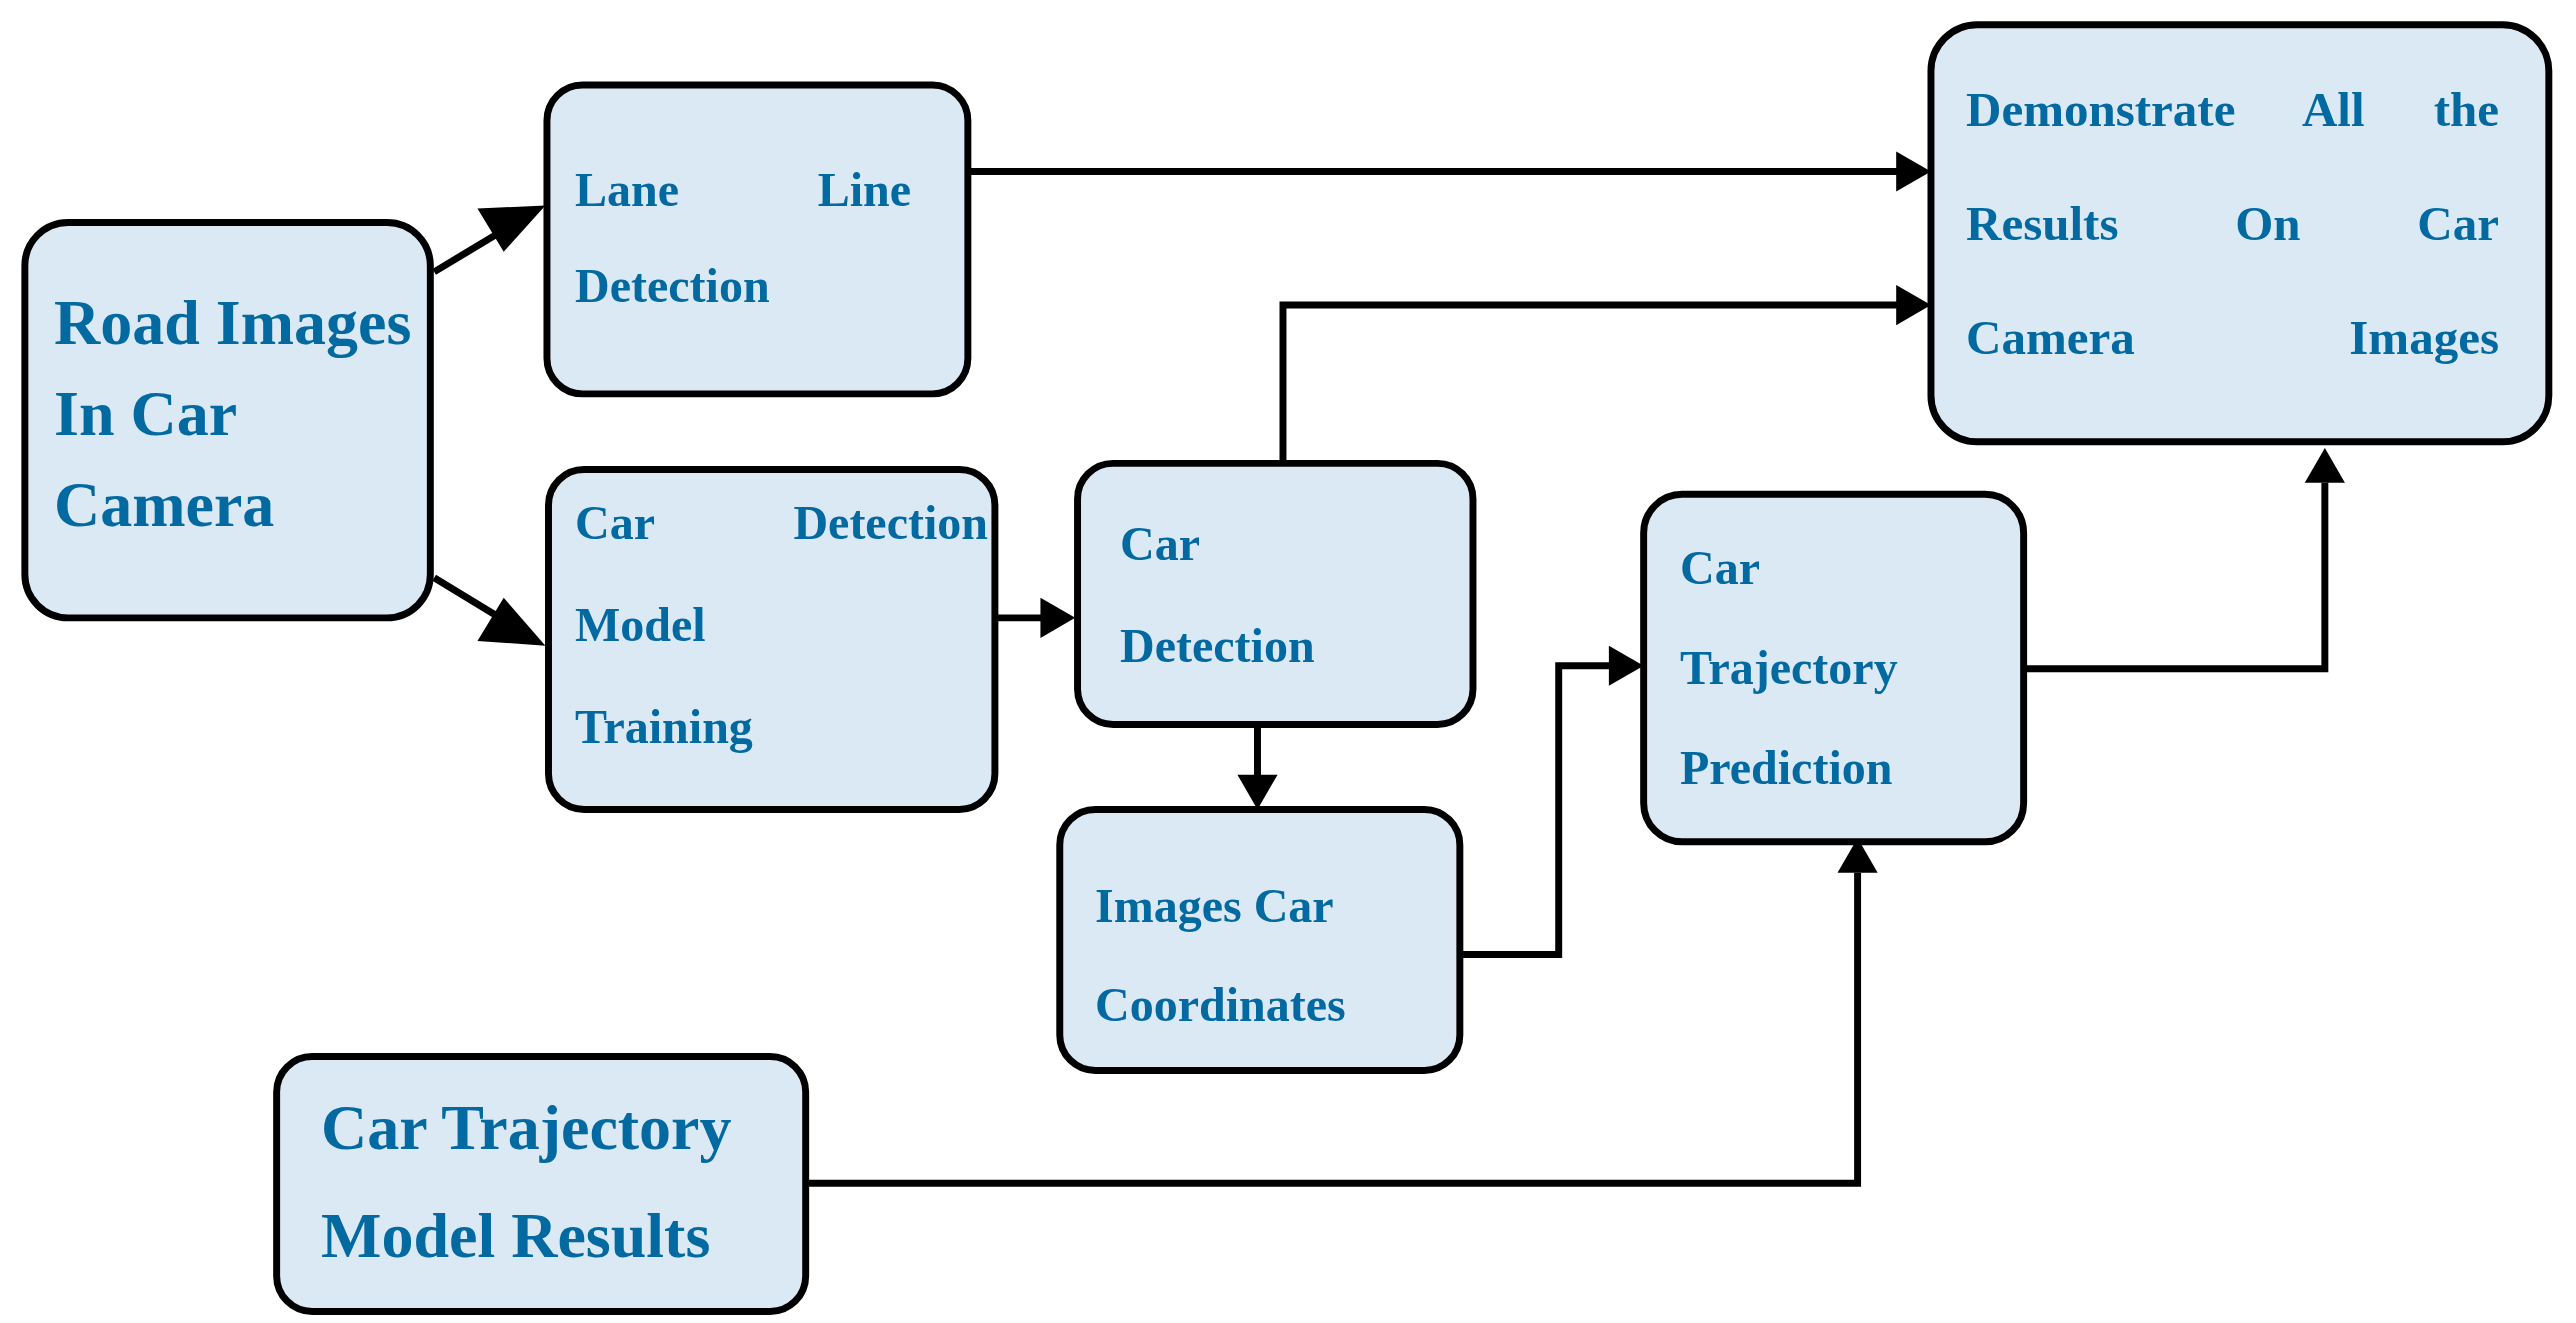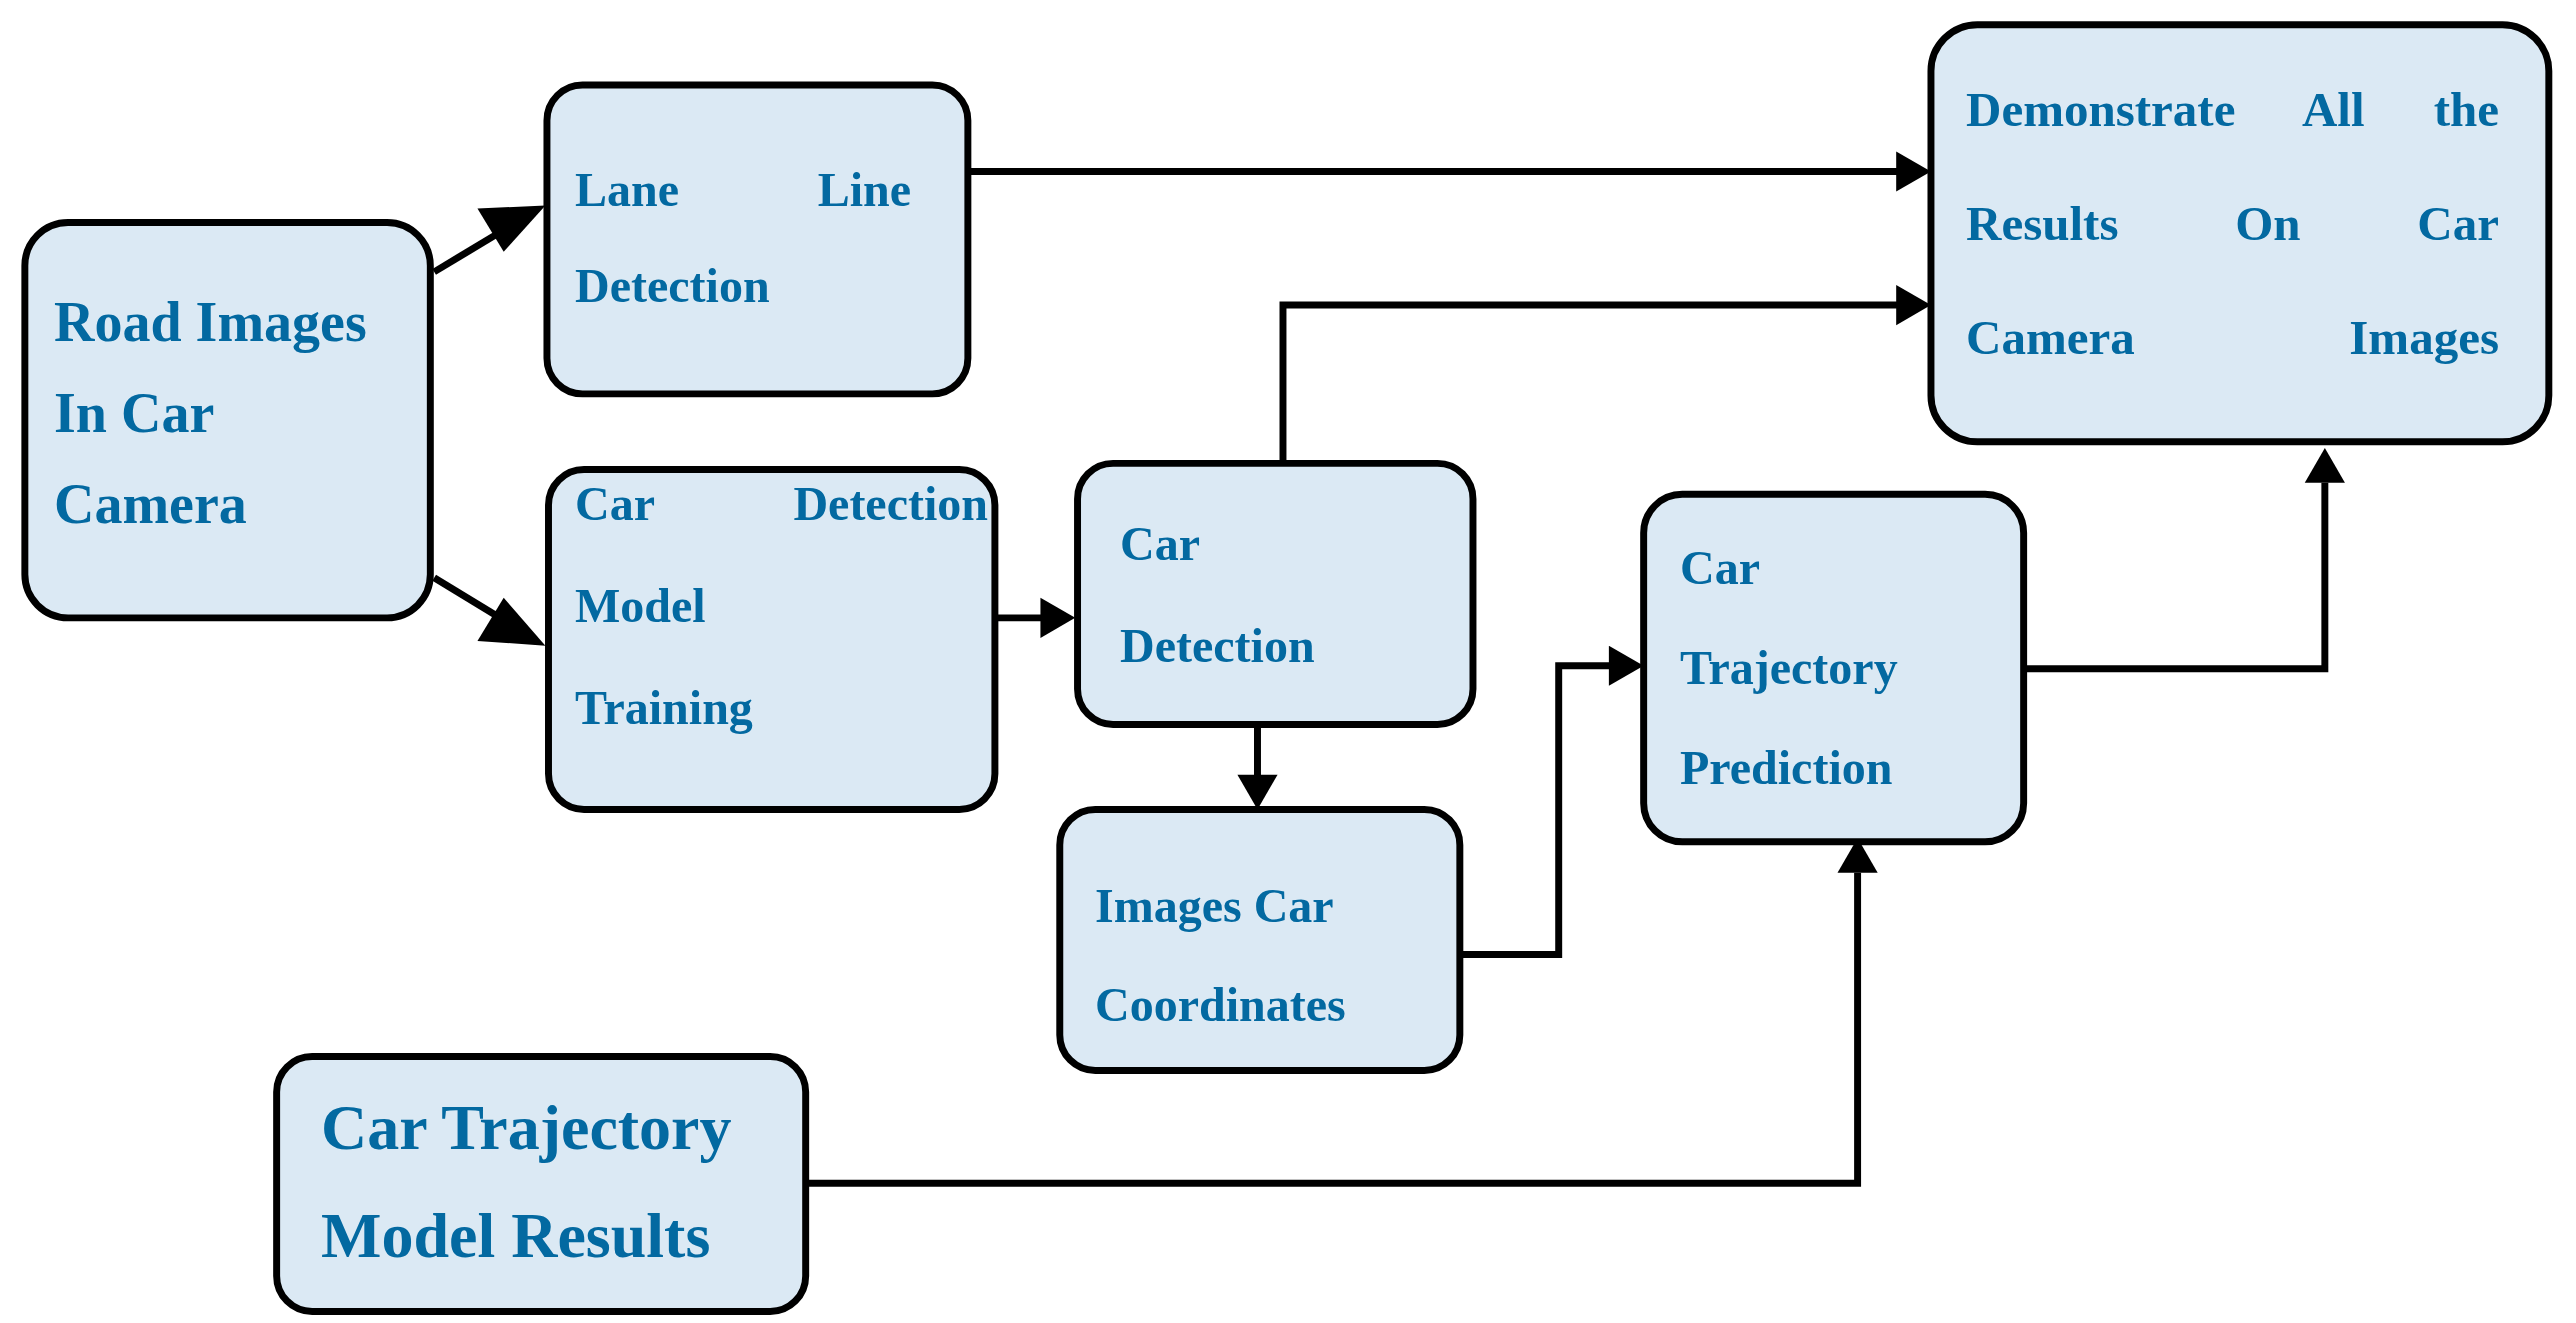--- a/index.html
+++ b/index.html
@@ -51,24 +51,24 @@
   .node-text .ln {
     display: block;
     white-space: nowrap;
   }
   .justified .ln {
     text-align: justify;
     text-align-last: justify;
     white-space: normal;
   }
   
-  #txt-road-images  { left: 54px;  top: 232px;  width: 324px; height: 363px; font-size: 56px; line-height: 91px; }
+  #txt-road-images  { left: 54px;  top: 232px;  width: 324px; height: 363px; font-size: 64px; line-height: 91px; }
   #txt-lane-line    { left: 575px; top: 91px;  width: 336px; height: 294px; font-size: 48px; line-height: 96px; }
   #txt-demonstrate  { left: 1966px;top: 31px;   width: 533px; height: 386px; font-size: 49px; line-height: 114px; }
-  #txt-car-det-model{ left: 575px; top: 455px;  width: 413px; height: 301px; font-size: 48px; line-height: 102px; }
+  #txt-car-det-model{ left: 575px; top: 474px;  width: 413px; height: 301px; font-size: 48px; line-height: 102px; }
   #txt-car-detection{ left: 1120px;top: 475px;  width: 324px; height: 239px; font-size: 48px; line-height: 102px; }
   #txt-obtain-coord { left: 1095px;top: 823px; width: 340px; height: 263px; font-size: 48px; line-height: 99px; }
   #txt-car-traj-pred{ left: 1680px;top: 502px;  width: 309px; height: 332px; font-size: 48px; line-height: 100px; }
   #txt-car-traj-mod { left: 321px; top: 1066px; width: 463px; height: 232px; font-size: 64px; line-height: 108px; }
 </style>
 </head>
 <body>
 
 <div id="canvas" style="background: rgb(255, 255, 255);">
 

